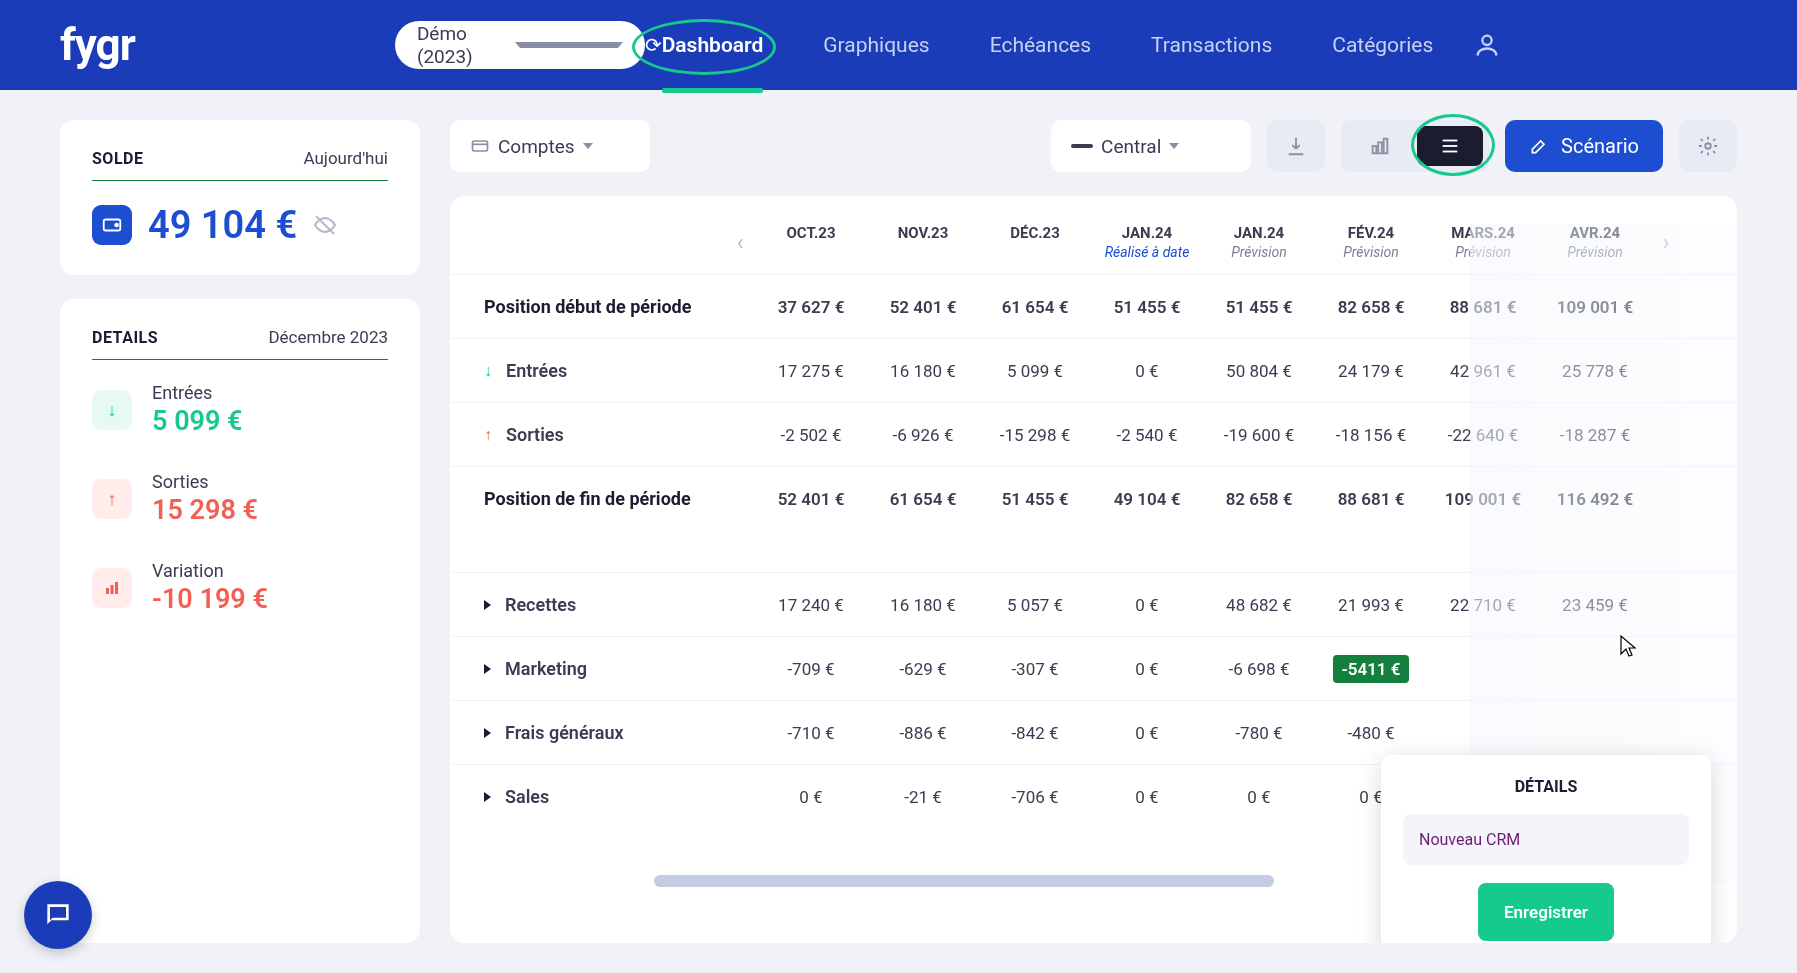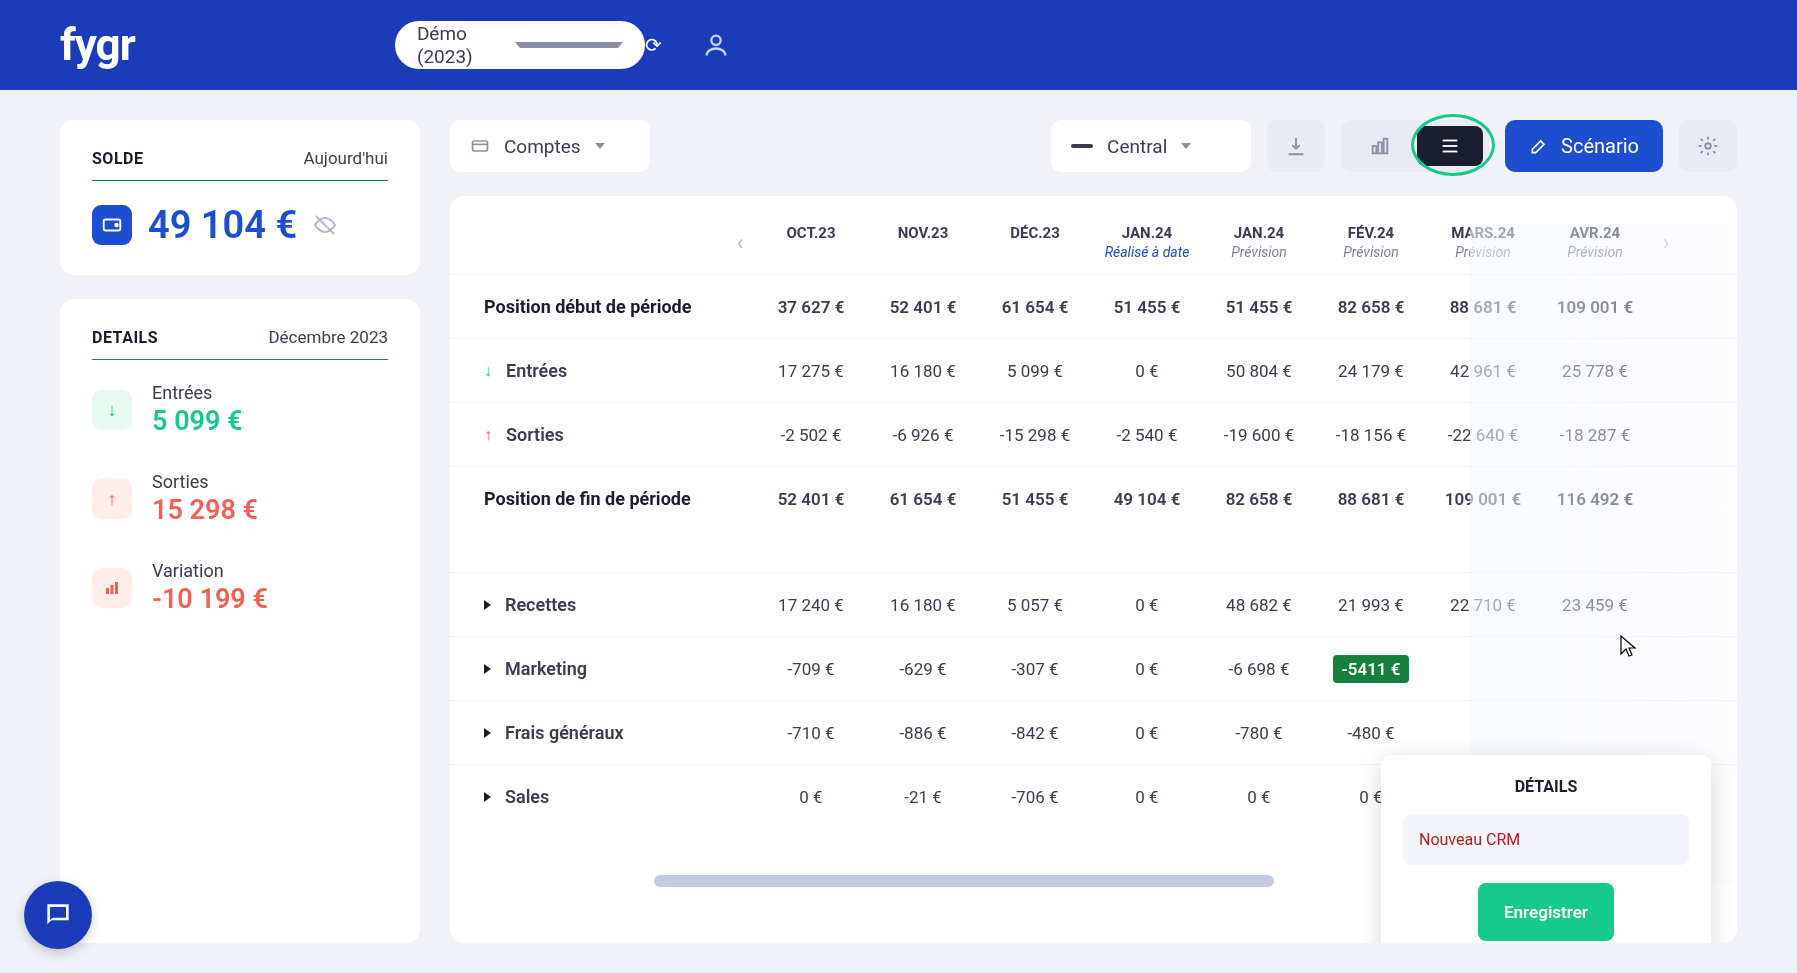--- a/index.html
+++ b/index.html
@@ -34,21 +34,21 @@
   .detail-icon.var { background: #ffeceb; color: #f26055; }
   .detail-labels { display: flex; flex-direction: column; gap: 2px; }
   .detail-label { color: #3a3d52; font-size: 18px; }
   .detail-value { font-size: 27px; font-weight: 600; }
   .detail-value.in { color: #16c98d; }
   .detail-value.out { color: #f26055; }
   .detail-value.var { color: #f26055; }
 
   .right-col { flex: 1; display: flex; flex-direction: column; }
   .toolbar { display: flex; align-items: center; gap: 16px; margin-bottom: 24px; }
-  .select-pill { background: #fff; height: 52px; border-radius: 10px; display: flex; align-items: center; padding: 0 20px; gap: 14px; cursor: pointer; }
+  .select-pill { background: #fff; height: 52px; border-radius: 10px; display: flex; align-items: center; padding: 0 20px; gap: 8px; cursor: pointer; }
   .select-pill .select-text { color: #3a3d52; font-size: 19px; }
   .pill-icon { color: #8a8ea5; }
   .toolbar-spacer { flex: 1; }
   .icon-btn { background: #e8ebf4; height: 52px; width: 58px; border-radius: 10px; display: flex; align-items: center; justify-content: center; cursor: pointer; color: #8a8ea5; }
   .view-toggle { display: flex; background: #e8ebf4; border-radius: 10px; height: 52px; align-items: center; padding: 0 6px; gap: 4px; position: relative; }
   .vt-item { width: 66px; height: 40px; border-radius: 8px; display: flex; align-items: center; justify-content: center; color: #8a8ea5; cursor: pointer; }
   .vt-item.active { background: #1a1d30; color: #fff; }
   .vt-circle { position: absolute; border: 3px solid #16c98d; border-radius: 50%; width: 84px; height: 62px; right: -6px; top: -6px; pointer-events: none; }
   .scenario-btn { background: #1d4dd1; color: #fff; height: 52px; border-radius: 10px; display: flex; align-items: center; padding: 0 24px; gap: 12px; font-size: 20px; cursor: pointer; }
 
@@ -72,38 +72,48 @@
   .spacer-row { height: 42px; }
   .arrow-in { color: #16c98d; font-weight: bold; }
   .arrow-out { color: #f26055; font-weight: bold; }
   .triangle { width: 0; height: 0; border-top: 5px solid transparent; border-bottom: 5px solid transparent; border-left: 7px solid #1a1d30; cursor: pointer; }
   .hscrollbar { position: absolute; bottom: 56px; left: 14px; right: 14px; height: 12px; }
   .hscrollbar .thumb { position: absolute; left: 190px; width: 620px; height: 12px; background: #c4cbe2; border-radius: 6px; }
   .forecast-shade { position: absolute; left: 1020px; top: 28px; bottom: 60px; width: 450px; background: linear-gradient(90deg, rgba(245,247,252,0.6), transparent); pointer-events: none; }
 
   .popover { position: absolute; right: 26px; bottom: -20px; width: 330px; background: #fff; border-radius: 10px; box-shadow: 0 4px 24px rgba(0,0,0,0.15); padding: 22px; z-index: 10; }
   .popover-title { font-size: 16px; font-weight: 700; color: #1a1d30; text-align: center; margin-bottom: 18px; }
-  .popover-input { background: #f3f5fa; border: none; border-radius: 8px; padding: 16px; width: 100%; font-size: 16px; color: #b91c1c; margin-bottom: 18px; }
+  .popover-input { background: #f3f5fa; border: none; border-radius: 8px; padding: 16px; width: 100%; font-size: 16px; color: #701a75; margin-bottom: 18px; }
   .popover-btn { background: #16c98d; color: #fff; border: none; border-radius: 8px; padding: 19px 26px; font-size: 17px; font-weight: 600; display: block; margin: 0 auto; cursor: pointer; }
 
   .chat-bubble { position: fixed; bottom: 24px; left: 24px; width: 68px; height: 68px; border-radius: 50%; background: #1a3cb8; display: flex; align-items: center; justify-content: center; cursor: pointer; box-shadow: 0 4px 12px rgba(0,0,0,0.2); }
   .chat-bubble svg { width: 32px; height: 32px; fill: #fff; }
   .cursor { position: absolute; pointer-events: none; z-index: 20; }
 </style>
 </head>
 <body>
 
 <div class="header">
   <div class="logo">fygr</div>
   <div style="width:260px"></div>
   <div class="org-select">
     <span>Démo (2023)</span>
     <span class="chevron-down"></span>
   </div>
   <span class="refresh-icon">⟳</span>
+  <div class="nav">
+    <div class="nav-item active" style="position:relative">
+      <span>Dashboard</span>
+      <span class="nav-circle"></span>
+    </div>
+    <div class="nav-item">Graphiques</div>
+    <div class="nav-item">Echéances</div>
+    <div class="nav-item">Transactions</div>
+    <div class="nav-item">Catégories</div>
+  </div>
   <svg class="user-icon" viewBox="0 0 24 24" fill="none" stroke="currentColor" stroke-width="2">
       <circle cx="12" cy="8" r="4"></circle>
       <path d="M4 21c0-4 4-6 8-6s8 2 8 6"></path>
     </svg>
 </div>
 
 <div class="main">
   <div class="left-col">
     <div class="card">
       <div class="card-header">

